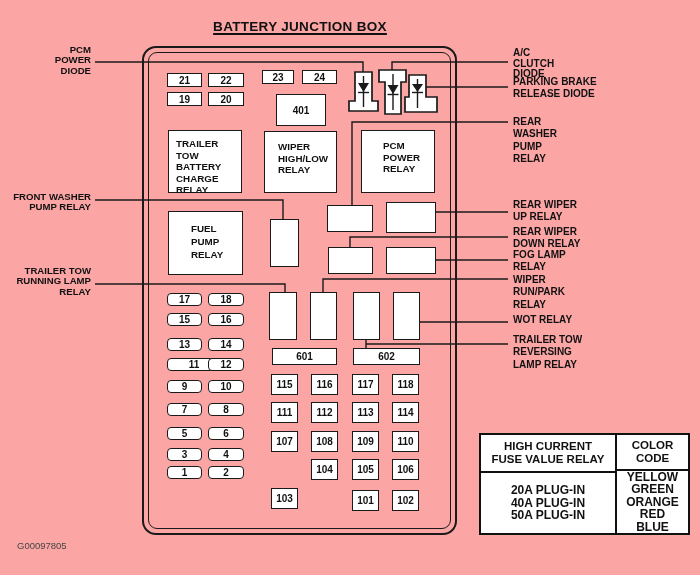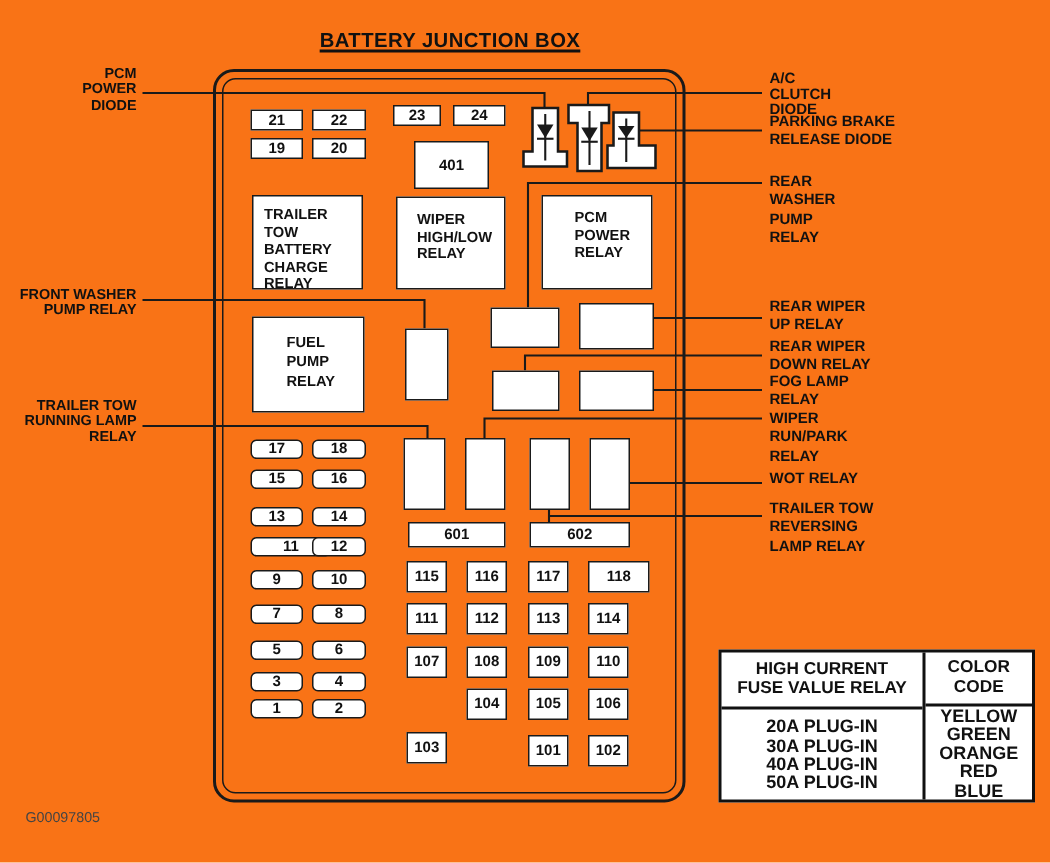--- a/index.html
+++ b/index.html
@@ -1,17 +1,17 @@
 <!DOCTYPE html>
 <html><head>
 <meta charset="utf-8">
 <style>
   *{margin:0;padding:0;box-sizing:border-box;}
   html,body{background:#ffffff;}
-  .stage{position:relative;width:700px;height:575px;background:#f97316;
+  .stage{position:relative;width:700px;height:575px;background:#fca5a5;
          font-family:"Liberation Sans",sans-serif;color:#111;overflow:hidden;}
   .title{position:absolute;left:150px;top:19px;width:300px;text-align:center;
          font-weight:bold;font-size:13.5px;letter-spacing:.3px;}
   .title span{text-decoration:underline;text-decoration-thickness:2px;text-underline-offset:2px;}
   .outer-box{position:absolute;left:142px;top:46px;width:315px;height:489px;
              border:2px solid #1a1a1a;border-radius:14px;}
   .inner-box{position:absolute;left:4px;top:4px;right:4px;bottom:4px;
              border:1.6px solid #1a1a1a;border-radius:9px;}
   .wires{position:absolute;left:0;top:0;width:700px;height:575px;pointer-events:none;}
   .w{stroke:#1a1a1a;stroke-width:1.4;fill:none;}
@@ -132,21 +132,20 @@
   <div class="relaybox" style="left:168px;top:211px;width:75px;height:64px;padding:10px 0 0 22px;line-height:13px;">FUEL
 PUMP
 RELAY</div>
 
   <div class="legend">
     <div class="l-col1">
       <div class="l-head">HIGH CURRENT
 FUSE VALUE RELAY</div>
       <div class="l-body" id="legend-amps">
           <div>20A PLUG-IN</div>
-          <div>30A PLUG-IN</div>
           <div>40A PLUG-IN</div>
           <div>50A PLUG-IN</div>
         </div>
     </div>
     <div class="l-col2">
       <div class="l-head">COLOR
 CODE</div>
       <div class="l-body" id="legend-colors">
           <div>YELLOW</div>
           <div>GREEN</div>
@@ -181,21 +180,21 @@
     <div class="fuse rounded" style="left: 208px; top: 427px; width: 36px; height: 13px;">6</div>
     <div class="fuse rounded" style="left: 167px; top: 448px; width: 35px; height: 13px;">3</div>
     <div class="fuse rounded" style="left: 208px; top: 448px; width: 36px; height: 13px;">4</div>
     <div class="fuse rounded" style="left: 167px; top: 466px; width: 35px; height: 13px;">1</div>
     <div class="fuse rounded" style="left: 208px; top: 466px; width: 36px; height: 13px;">2</div>
     <div class="fuse" style="left: 272px; top: 348px; width: 65px; height: 17px;">601</div>
     <div class="fuse" style="left: 353px; top: 348px; width: 67px; height: 17px;">602</div>
     <div class="fuse" style="left: 271px; top: 374px; width: 27px; height: 21px;">115</div>
     <div class="fuse" style="left: 311px; top: 374px; width: 27px; height: 21px;">116</div>
     <div class="fuse" style="left: 352px; top: 374px; width: 27px; height: 21px;">117</div>
-    <div class="fuse" style="left: 392px; top: 374px; width: 41px; height: 21px;">118</div>
+    <div class="fuse" style="left: 392px; top: 374px; width: 27px; height: 21px;">118</div>
     <div class="fuse" style="left: 271px; top: 402px; width: 27px; height: 21px;">111</div>
     <div class="fuse" style="left: 311px; top: 402px; width: 27px; height: 21px;">112</div>
     <div class="fuse" style="left: 352px; top: 402px; width: 27px; height: 21px;">113</div>
     <div class="fuse" style="left: 392px; top: 402px; width: 27px; height: 21px;">114</div>
     <div class="fuse" style="left: 271px; top: 431px; width: 27px; height: 21px;">107</div>
     <div class="fuse" style="left: 311px; top: 431px; width: 27px; height: 21px;">108</div>
     <div class="fuse" style="left: 352px; top: 431px; width: 27px; height: 21px;">109</div>
     <div class="fuse" style="left: 392px; top: 431px; width: 27px; height: 21px;">110</div>
     <div class="fuse" style="left: 271px; top: 459px; width: 27px; height: 21px; margin-top: 29px;">103</div>
     <div class="fuse" style="left: 311px; top: 459px; width: 27px; height: 21px;">104</div>

